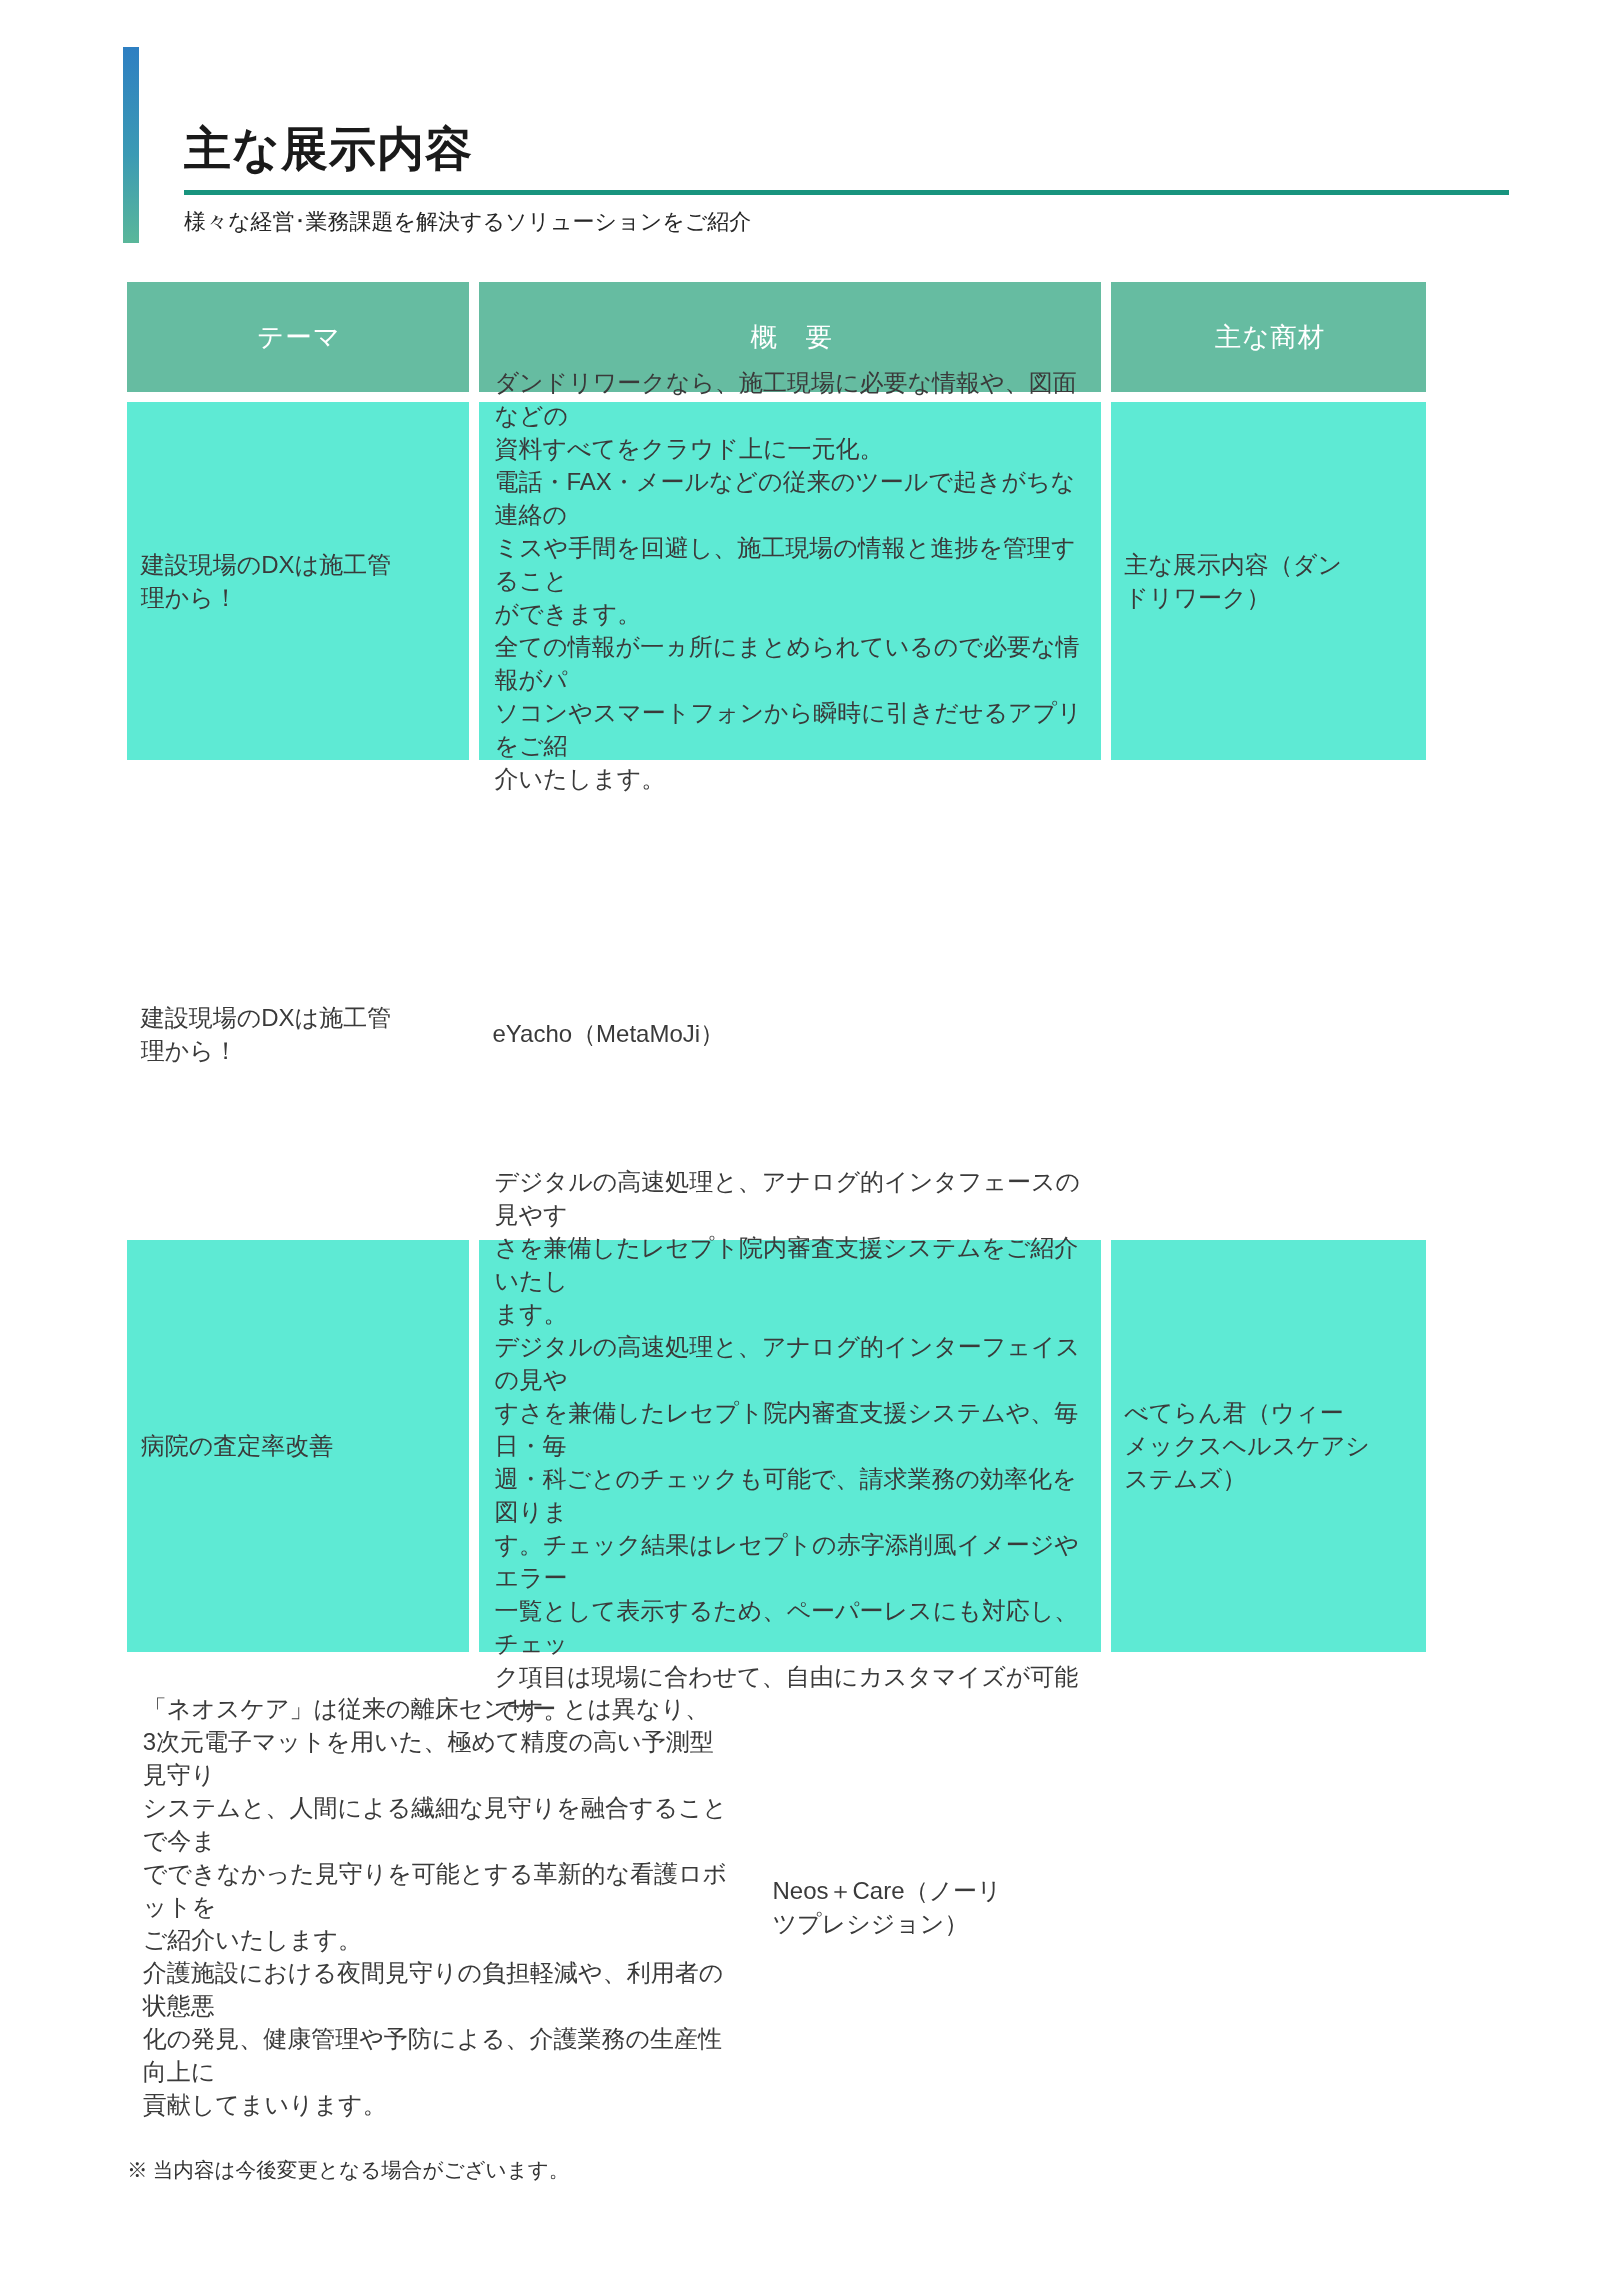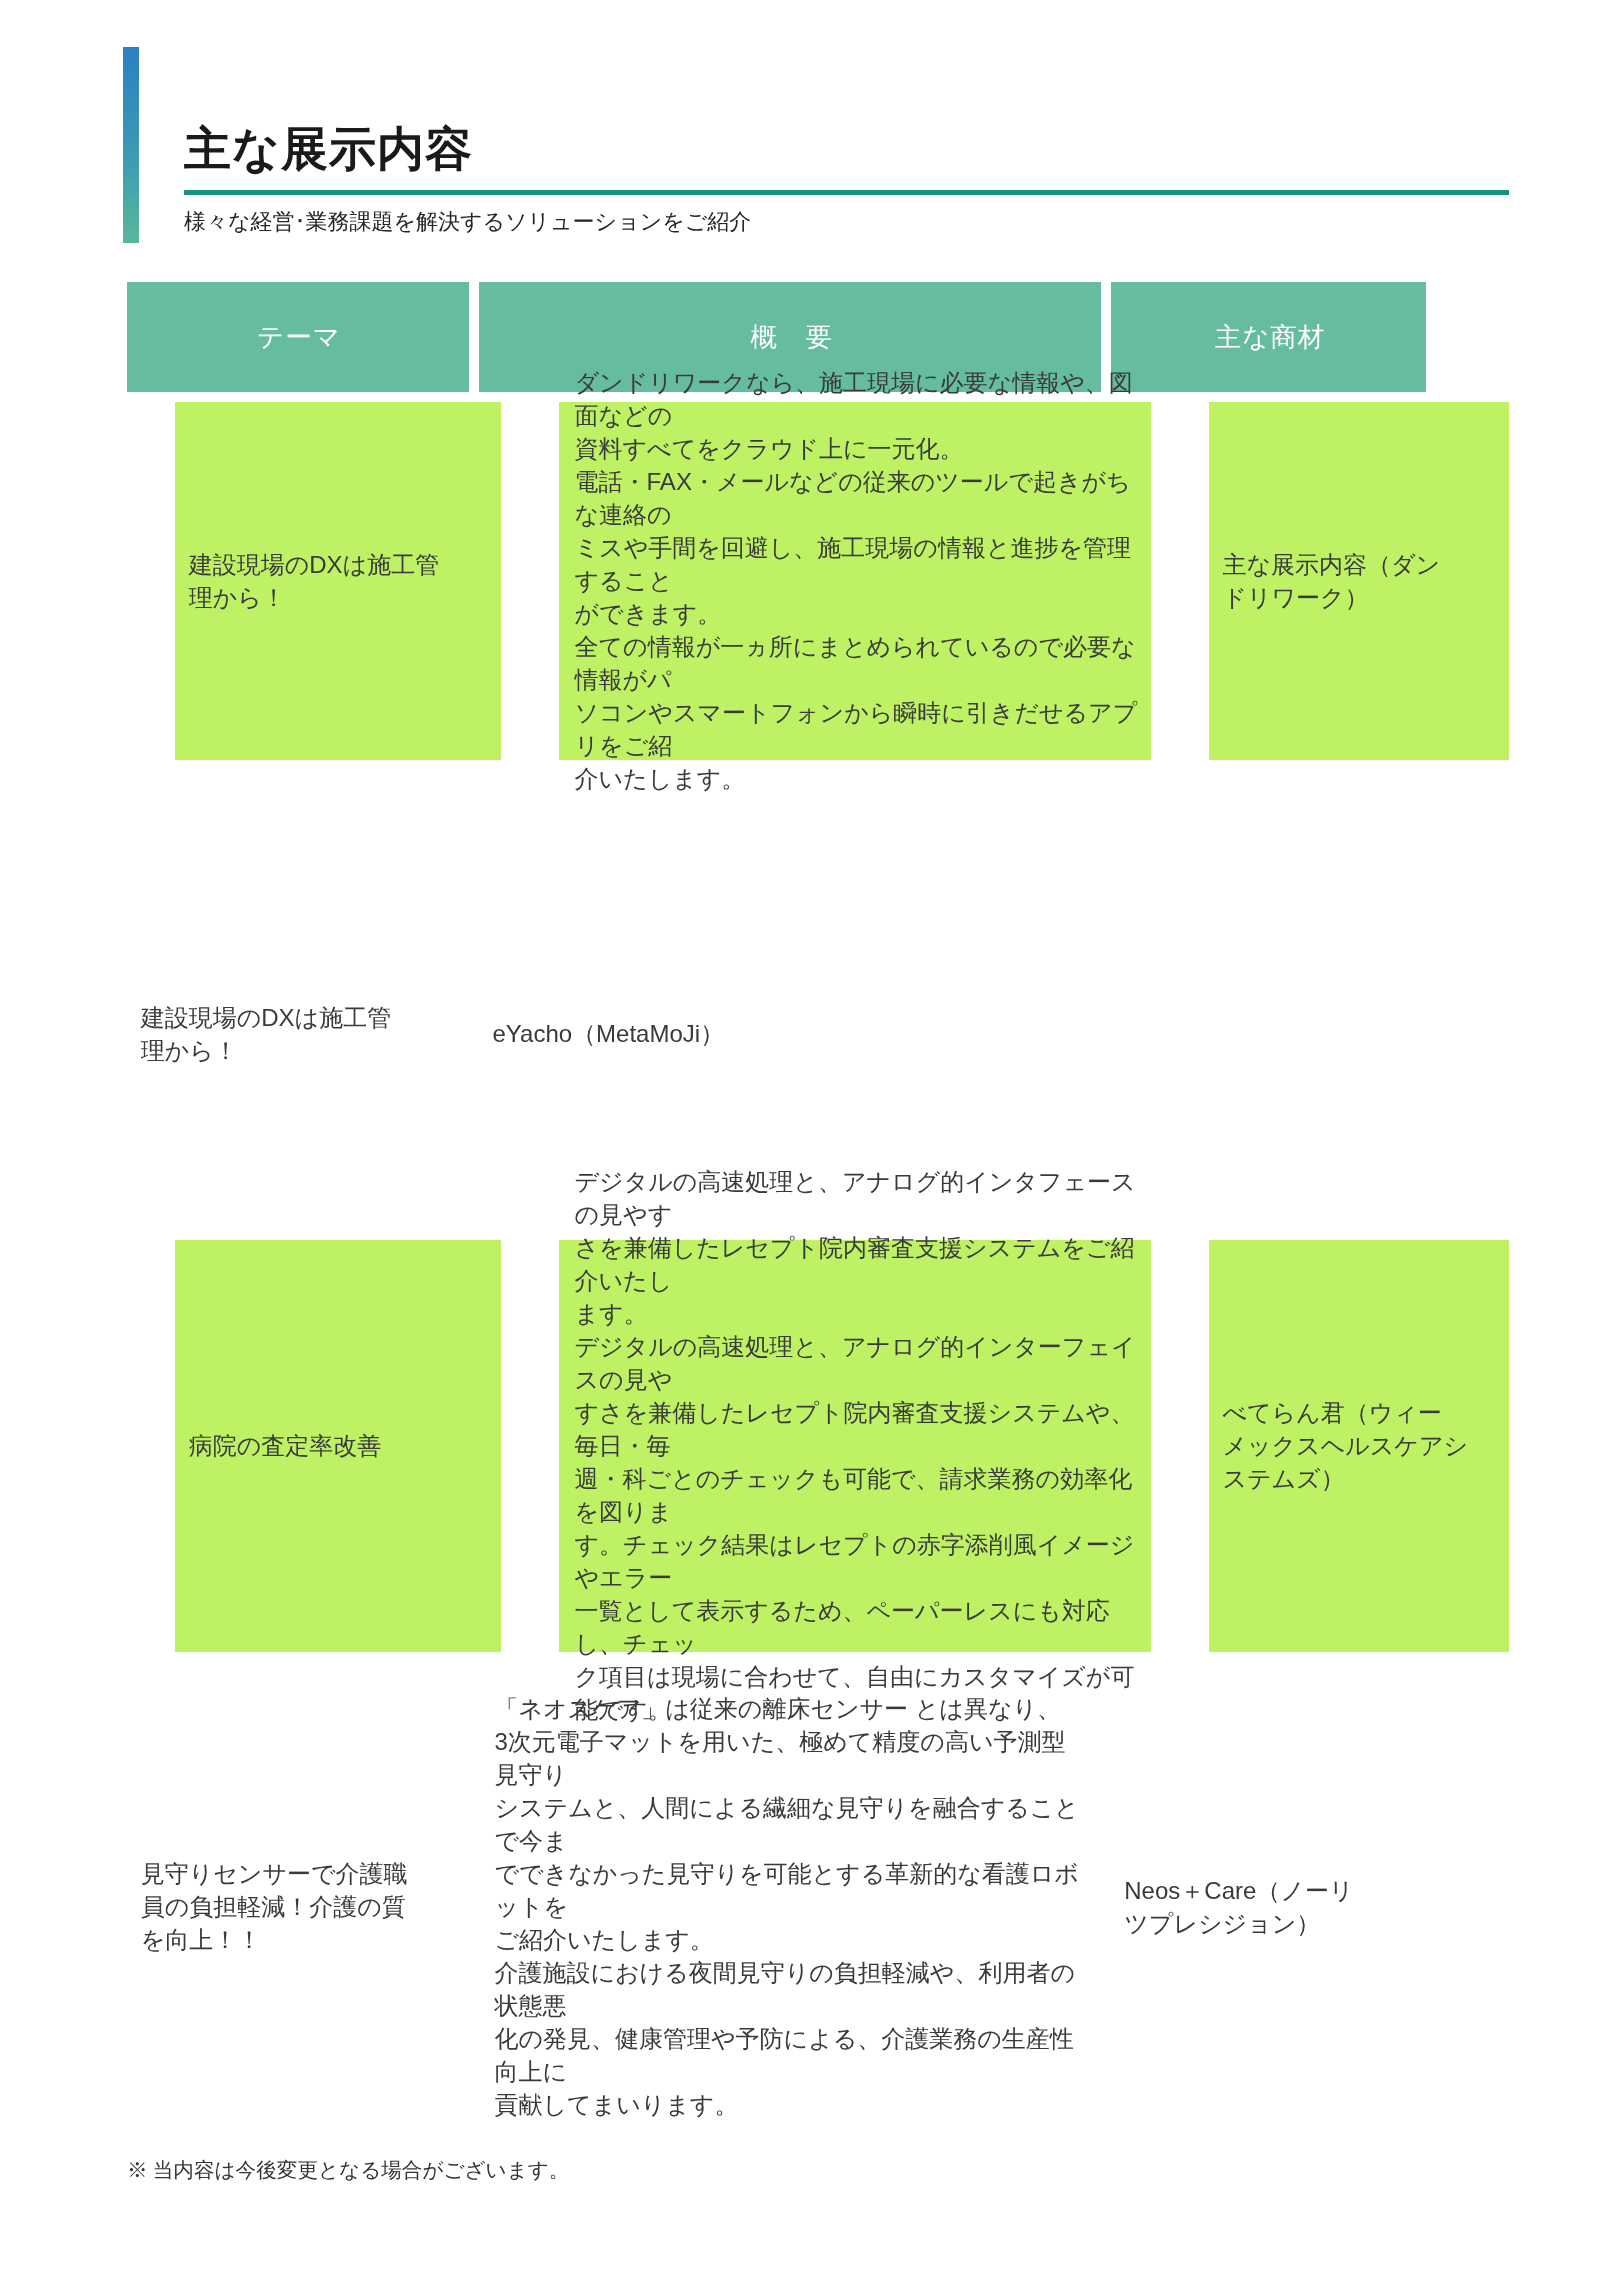--- a/index.html
+++ b/index.html
@@ -82,21 +82,21 @@
     text-align: center;
     letter-spacing: 1px;
   }
 
   .body-row .cell {
     font-size: 24px;
     line-height: 33px;
     color: #3a3a3a;
     white-space: pre-line;
   }
-  .row--filled .cell { background: #bef264; margin-left: 48px; }
+  .row--filled .cell { background: #5eead4; }
   .row--plain  .cell { background: transparent; }
 
   .row-0 { height: 358px; margin-bottom: 127px; }
   .row-1 { height: 294px; margin-bottom: 59px; }
   .row-2 { height: 412px; margin-bottom: 69px; }
   .row-3 { height: 372px; }
 
   
   .footnote {
     position: absolute;
@@ -156,23 +156,20 @@
 週・科ごとのチェックも可能で、請求業務の効率化を図りま
 す。チェック結果はレセプトの赤字添削風イメージやエラー
 一覧として表示するため、ペーパーレスにも対応し、チェッ
 ク項目は現場に合わせて、自由にカスタマイズが可能です。</div>
     <div class="cell col-products">べてらん君（ウィー
 メックスヘルスケアシ
 ステムズ）</div>
   </div>
 
   <div class="t-row body-row row--plain row-3">
-    <div class="cell col-theme">見守りセンサーで介護職
-員の負担軽減！介護の質
-を向上！！</div>
     <div class="cell col-overview">「ネオスケア」は従来の離床センサー とは異なり、
 3次元電子マットを用いた、極めて精度の高い予測型見守り
 システムと、人間による繊細な見守りを融合することで今ま
 でできなかった見守りを可能とする革新的な看護ロボットを
 ご紹介いたします。
 介護施設における夜間見守りの負担軽減や、利用者の状態悪
 化の発見、健康管理や予防による、介護業務の生産性向上に
 貢献してまいります。</div>
     <div class="cell col-products">Neos＋Care（ノーリ
 ツプレシジョン）</div>

